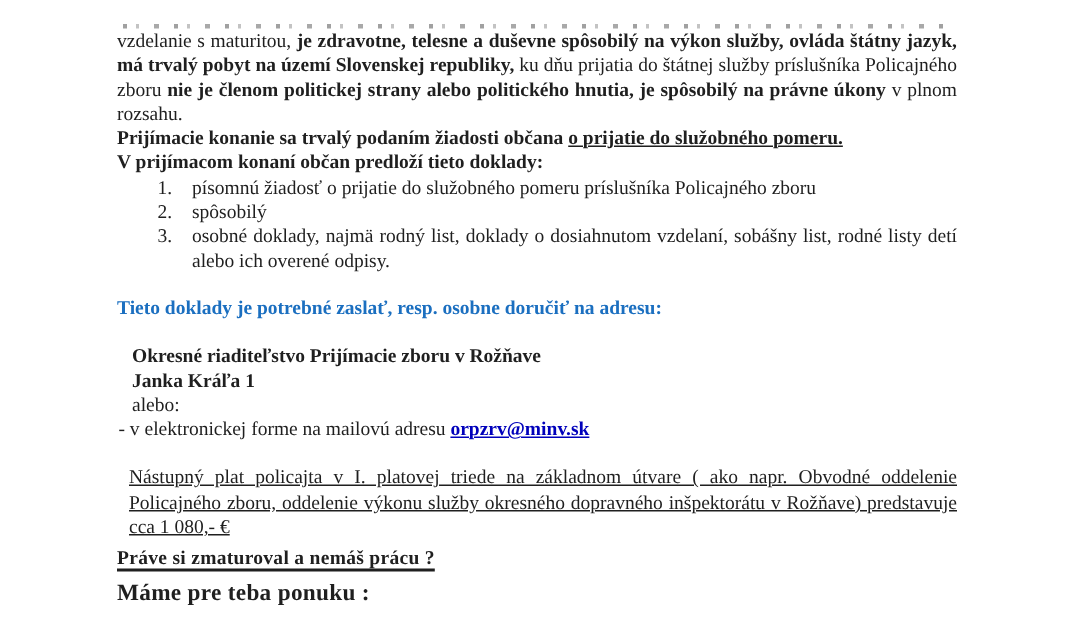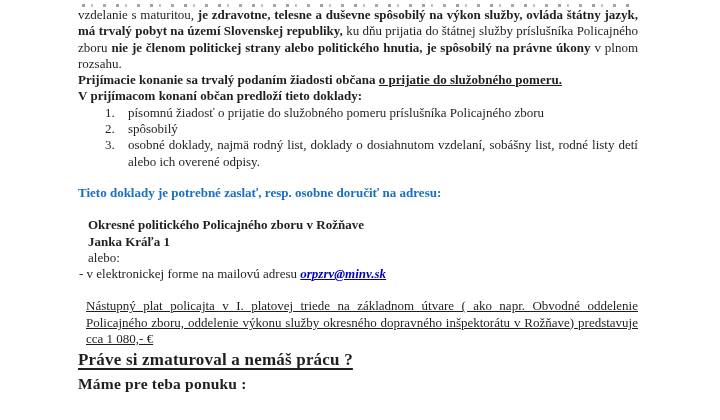--- a/index.html
+++ b/index.html
@@ -8,21 +8,21 @@
     background: #ffffff;
     overflow: hidden;
     font-family: "Liberation Serif", "DejaVu Serif", serif;
     color: var(--text-color, #1f1f1f);
     -webkit-font-smoothing: antialiased;
   }
   .doc {
     position: relative;
     margin-left: 78px;
     width: 560px;
-    padding-top: 4px;
+    padding-top: 16px;
     font-size: 13px;
     line-height: 16.3px;
   }
   .clipped-line {
     height: 3px;
     width: 548px;
     margin-left: 4px;
     background: repeating-linear-gradient(90deg,
       rgba(40,40,40,.55) 0 3px, transparent 3px 9px,
       rgba(40,40,40,.35) 9px 11px, transparent 11px 21px,
@@ -43,26 +43,25 @@
     font-weight: bold;
   }
   .address { margin-top: 16px; margin-left: 10px; }
   .email-line { margin-left: 1px; }
   .email-link {
     font-weight: bold;
     color: var(--link-blue, #0000bb);
     text-decoration: underline;
     text-decoration-thickness: 1.3px;
     cursor: pointer;
-    font-style: italic;
   }
   .salary { margin-top: 16px; margin-left: 8px; text-align: justify; text-decoration: underline; }
   .offer-heading {
     margin-top: 2px;
-    font-size: 17px;
+    font-size: 13px;
     line-height: 21px;
     font-weight: bold;
     text-decoration: underline;
     text-decoration-thickness: 1.5px;
     text-underline-offset: 3px;
     letter-spacing: .2px;
   }
   .offer-subheading {
     margin-top: 4px;
     font-size: 15.5px;
@@ -96,21 +95,21 @@
     </div>
     <div class="row">
       <span class="num">3.</span>
       <span class="txt">osobné doklady, najmä rodný list, doklady o dosiahnutom vzdelaní, sobášny list, rodné listy detí alebo ich overené odpisy.</span>
     </div>
   </div>
 
   <div class="delivery-note">Tieto doklady je potrebné zaslať, resp. osobne doručiť na adresu:</div>
 
   <div class="address">
-    <div class="b">Okresné politického Policajného zboru v Rožňave</div>
+    <div class="b">Okresné riaditeľstvo Prijímacie zboru v Rožňave</div>
     <div class="b">Janka Kráľa 1</div>
     <div>alebo:</div>
   </div>
 
   <div class="email-line"><span>- v elektronickej forme na mailovú adresu </span><a class="email-link">orpzrv@minv.sk</a></div>
 
   <p class="salary">Nástupný plat policajta v I. platovej triede na základnom útvare ( ako napr. Obvodné oddelenie Policajného zboru, oddelenie výkonu služby okresného dopravného inšpektorátu v Rožňave) predstavuje cca 1 080,- €</p>
 
   <div class="offer-heading">Práve si zmaturoval a nemáš prácu ?</div>
 

